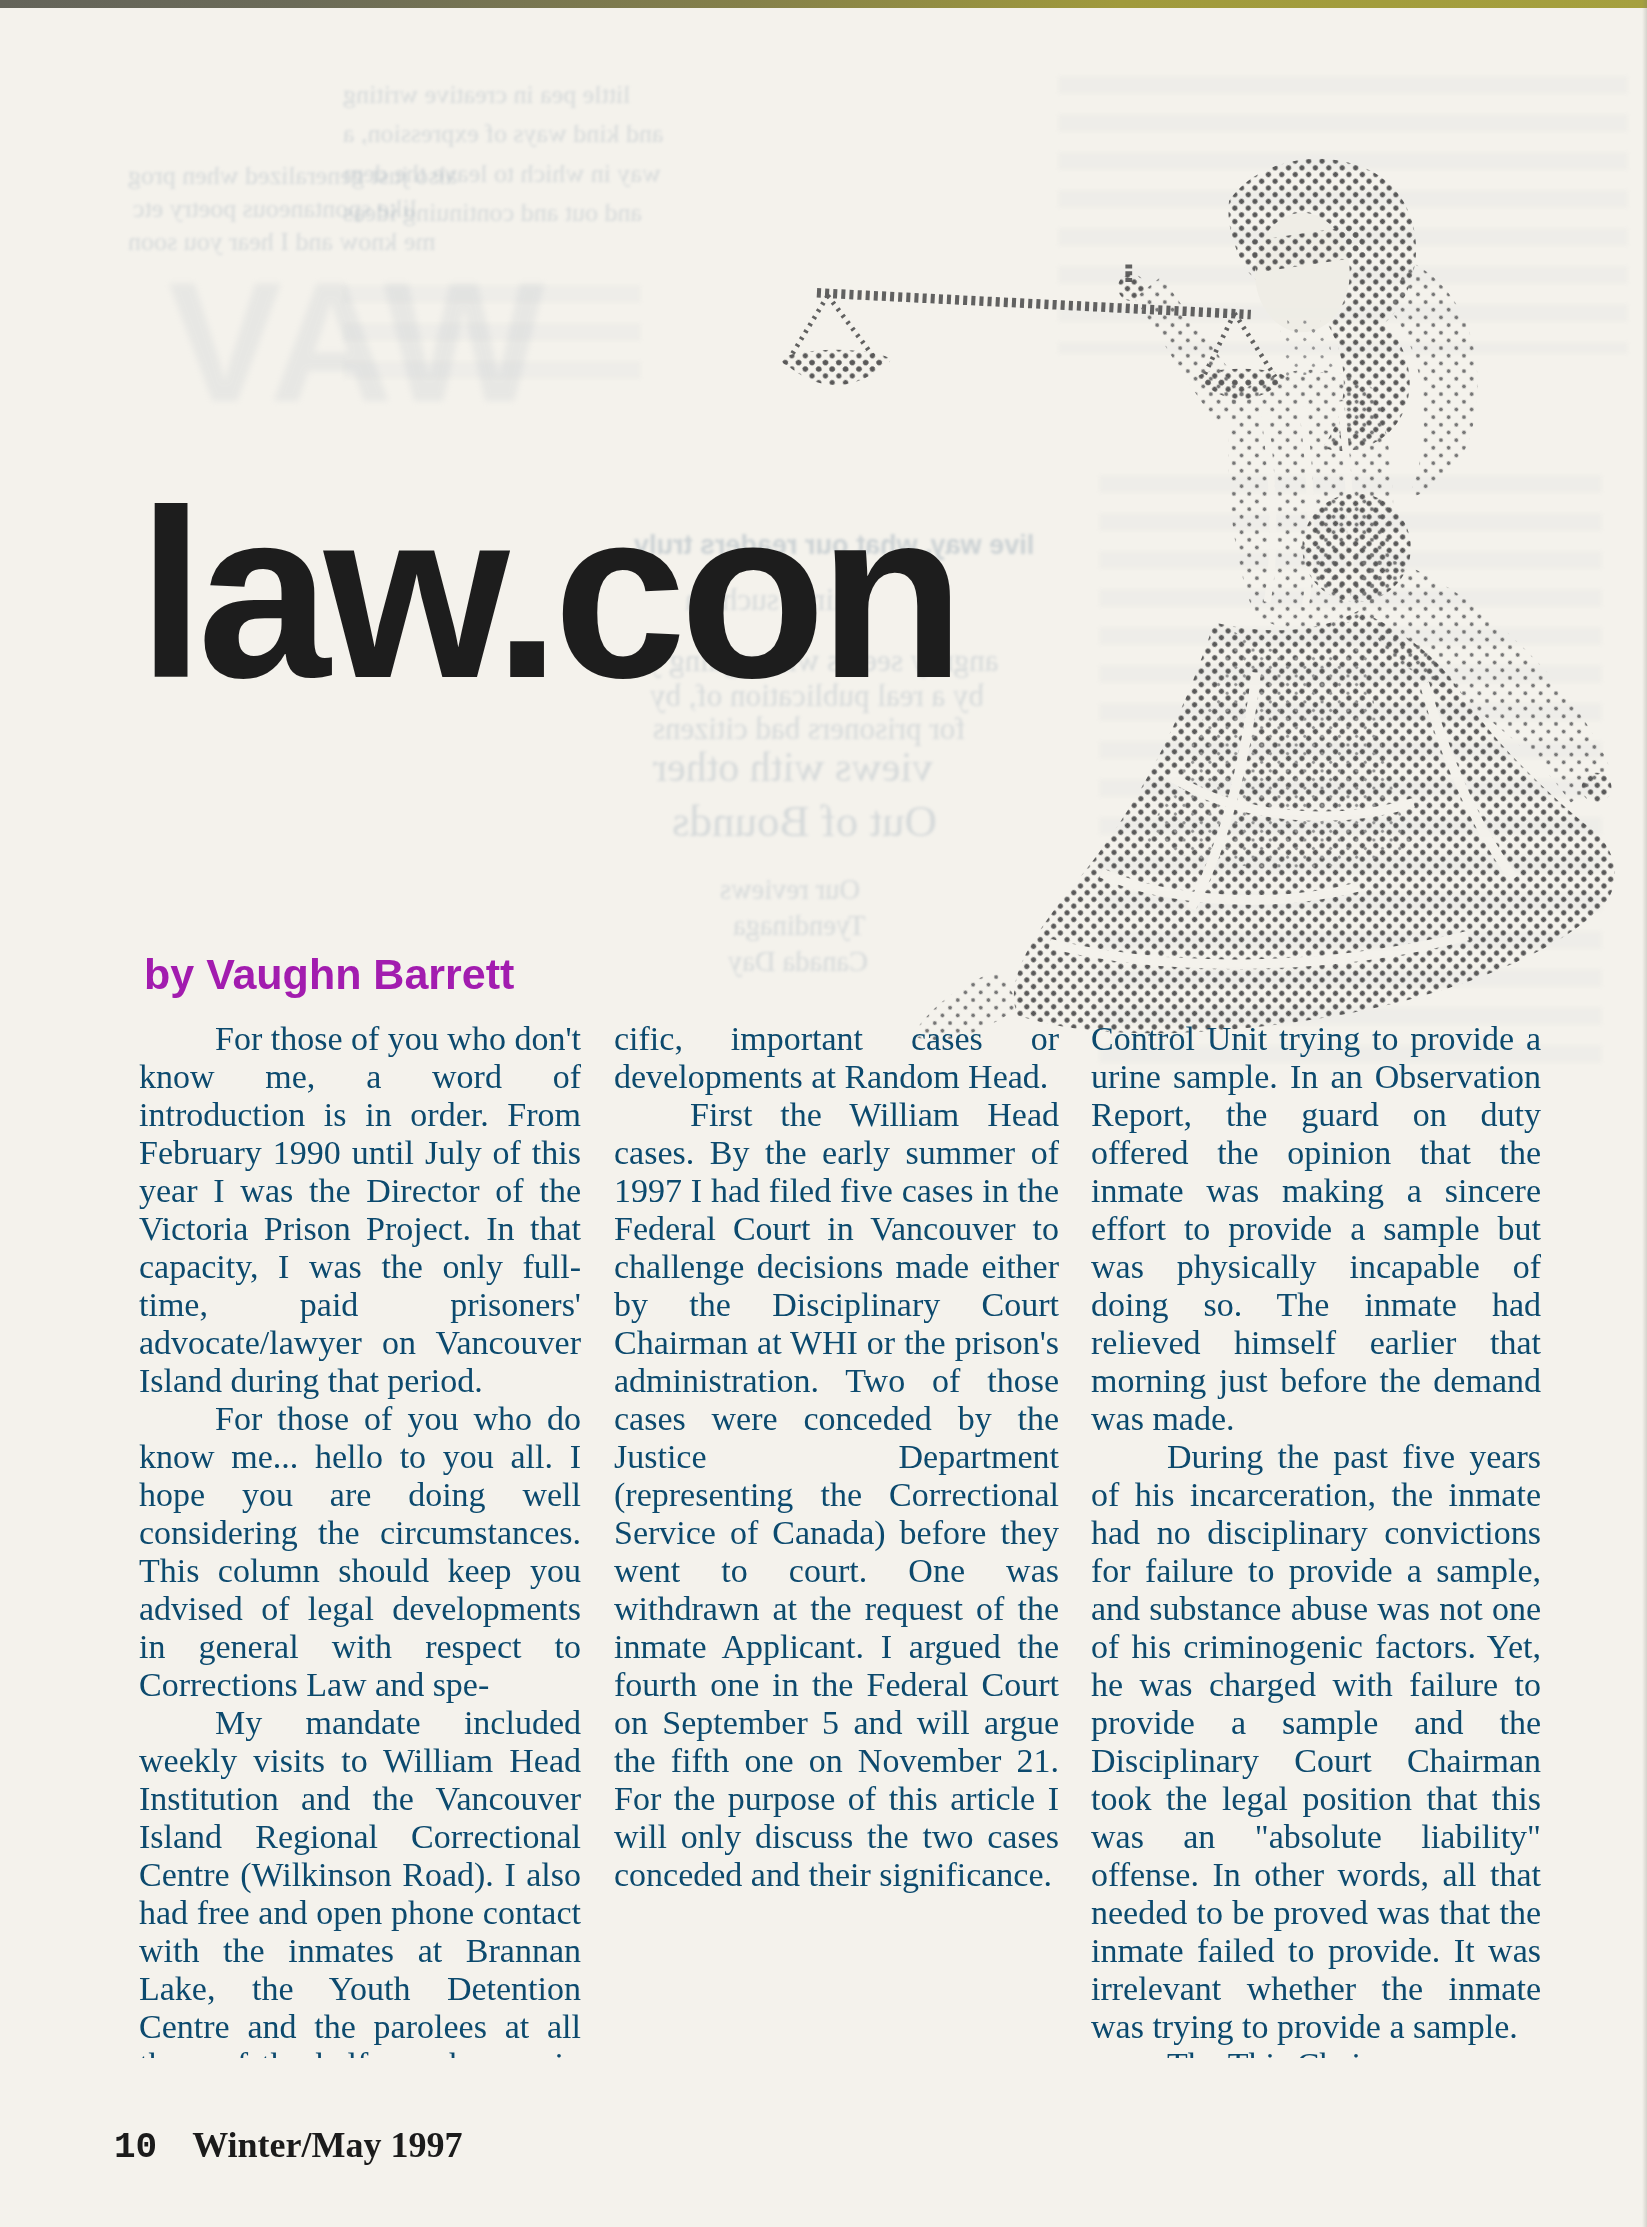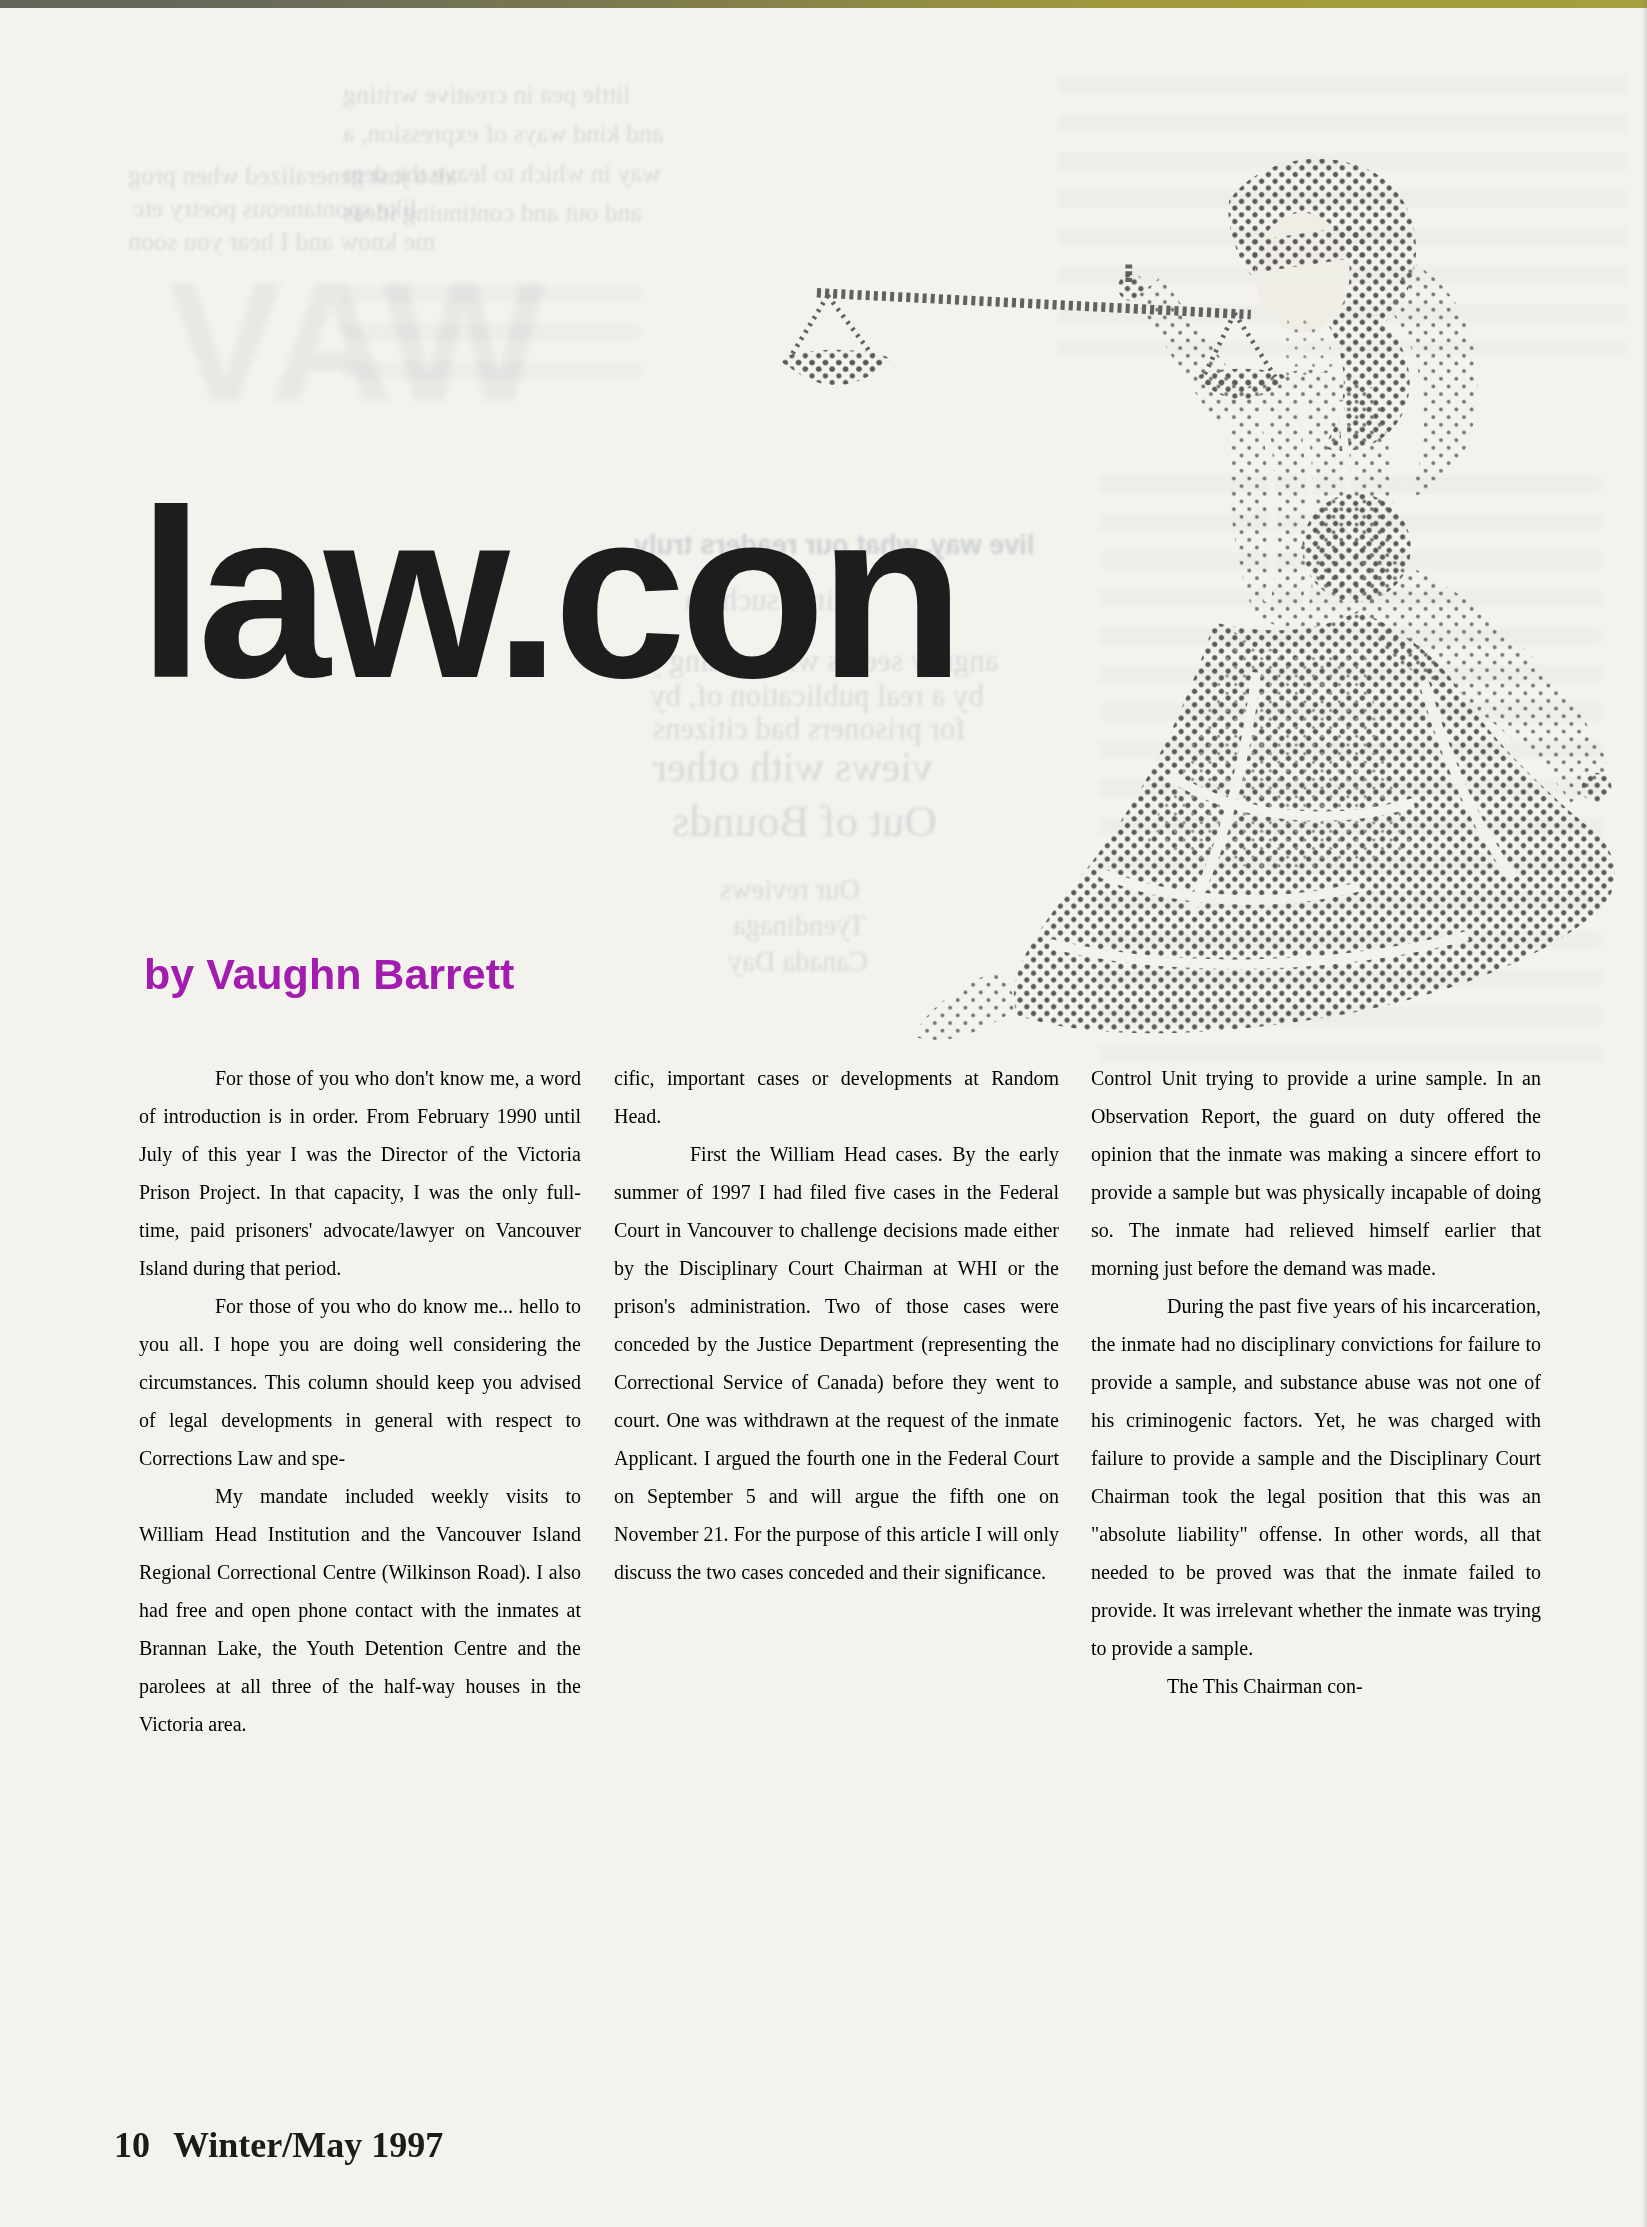--- a/index.html
+++ b/index.html
@@ -29,33 +29,33 @@
   
   .title{position:absolute;left:138px;top:475px;margin:0;
          font-family:"Liberation Sans",sans-serif;font-weight:bold;
          font-size:239px;line-height:1;letter-spacing:-6.8px;color:#1d1d1d;
          filter:blur(0.3px);}
   .byline{position:absolute;left:144px;top:950px;
          font-family:"Liberation Sans",sans-serif;font-weight:bold;
          font-size:43px;color:#a21caf;}
 
   
-  .col{position:absolute;top:1059px;height:1038px;overflow:hidden;
-       font-size:20px;line-height:38px;color:#000000;text-align:justify;}
+  .col{position:absolute;top:1020px;height:1038px;overflow:hidden;
+       font-size:34px;line-height:38px;color:#0c4a6e;text-align:justify;}
   .col p{margin:0;}
   .col p.indent{text-indent:76px;}
   #col1{left:139px;width:442px;}
   #col2{left:614px;width:445px;}
   #col3{left:1091px;width:450px;}
 
   
   .footer{position:absolute;left:114px;top:2124px;
           font-family:"Liberation Serif",serif;font-weight:bold;
           font-size:36px;color:#1b1b1b;}
-  .footer .num{margin-right:23px;}
+  .footer .num{margin-right:35px;font-family:Liberation Mono, monospace;}
 
   
   .justice{position:absolute;left:597px;top:141px;width:1031px;height:922px;
            opacity:.92;}
 </style>
 </head>
 <body>
 
 <div class="page">
 

